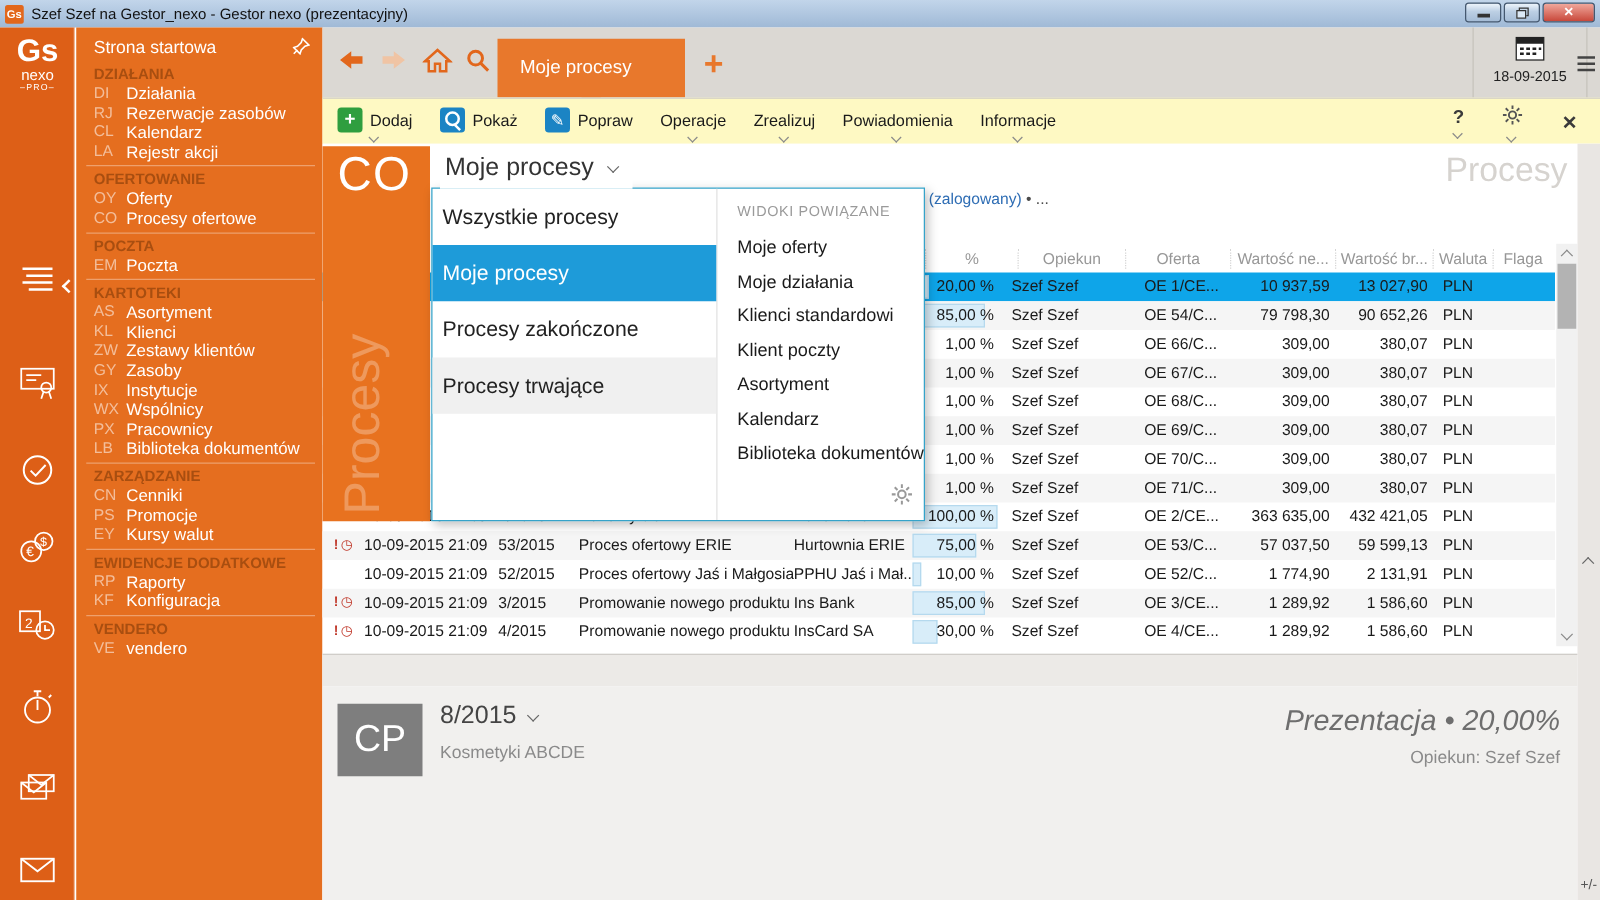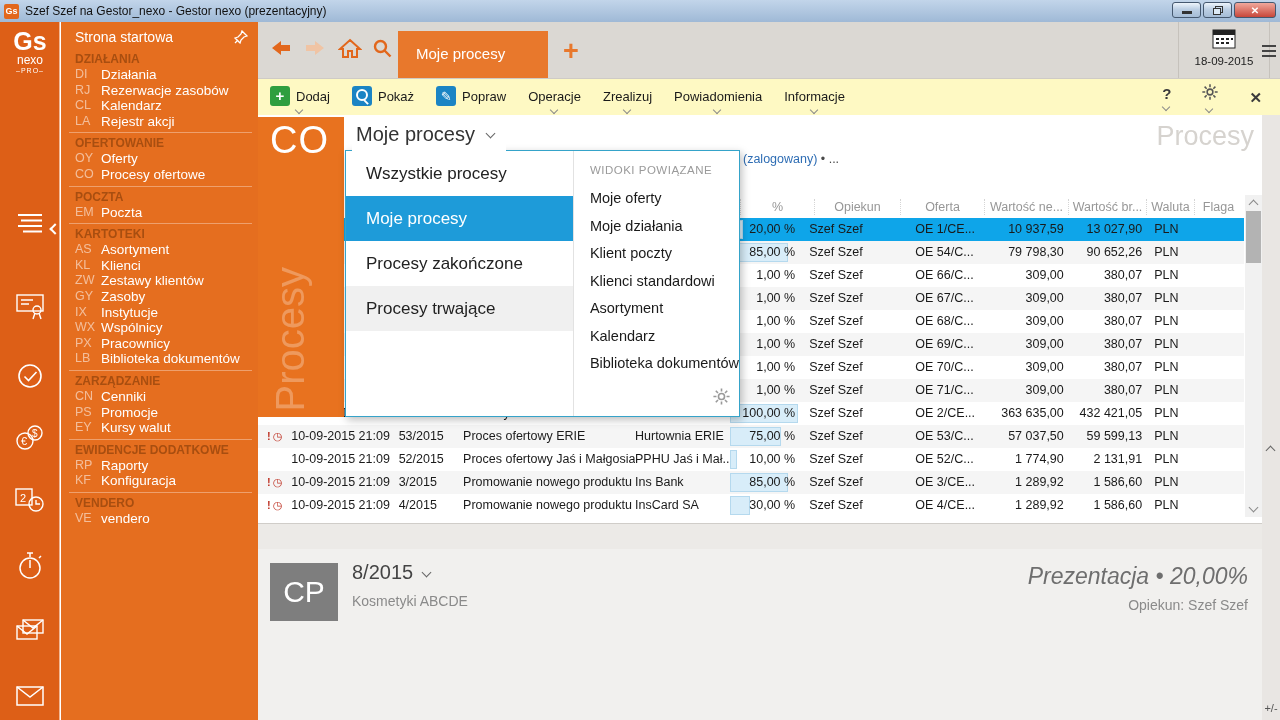--- a/index.html
+++ b/index.html
@@ -131,21 +131,21 @@
   .rowicon.check::before { content:"✔"; color:#3B9E46; }
   .vscroll { position:absolute; left:987px; top:80px; width:17px; height:322px; background:#F1F1F1; }
   .vthumb { position:absolute; left:1px; top:16px; width:15px; height:52px; background:#B3B3B3; }
   .vscroll .chev { position:absolute; left:5px; border-color:#888; }
   .vscroll .chev.up { top:6px; } .vscroll .chev.down { bottom:6px; }
 
   
   .popup { position:absolute; left:87px; top:35px; width:395px; height:267px; background:#fff;
     border:1px solid #35A3C9; box-shadow:2px 3px 8px rgba(0,0,0,.25); display:flex; z-index:5; }
   .popup-left { width:249px; position:relative; padding-top:0; }
-  .pitem { height:45px; display:flex; align-items:center; padding-left:20px; font-size:17px; color:#222; }
+  .pitem { height:45px; display:flex; align-items:center; padding-left:8px; font-size:17px; color:#222; }
   .pitem.sel { background:#1E9BD9; color:#fff; }
   .pitem.dim { background:#F0F0F0; }
   .popup-gear { position:absolute; right:8px; bottom:6px; }
   .popup-right { flex:1; border-left:1px solid #E2E2E2; padding:13px 0 0 16px; }
   .rel-title { font-size:11.5px; color:#9A9A9A; letter-spacing:.5px; margin-bottom:9px; }
   .rel-link { font-size:14.5px; color:#1a1a1a; line-height:27.5px; white-space:nowrap; }
 
   
   .btabs { position:absolute; left:0; top:408px; width:1004px; height:26px; background:#ECEAE7;
     border-top:1px solid #D0CDC9; display:flex; padding-left:18px; }
@@ -790,23 +790,23 @@
           </svg>
       </div>
       <div class="popup-right">
         <div class="rel-title">WIDOKI POWIĄZANE</div>
         <div>
 
             <div class="rel-link">Moje oferty</div>
 
             <div class="rel-link">Moje działania</div>
 
+            <div class="rel-link">Klienci standardowi</div>
+
             <div class="rel-link">Klient poczty</div>
-
-            <div class="rel-link">Klienci standardowi</div>
 
             <div class="rel-link">Asortyment</div>
 
             <div class="rel-link">Kalendarz</div>
 
             <div class="rel-link">Biblioteka dokumentów</div>
           </div>
       </div>
     </div>
 

